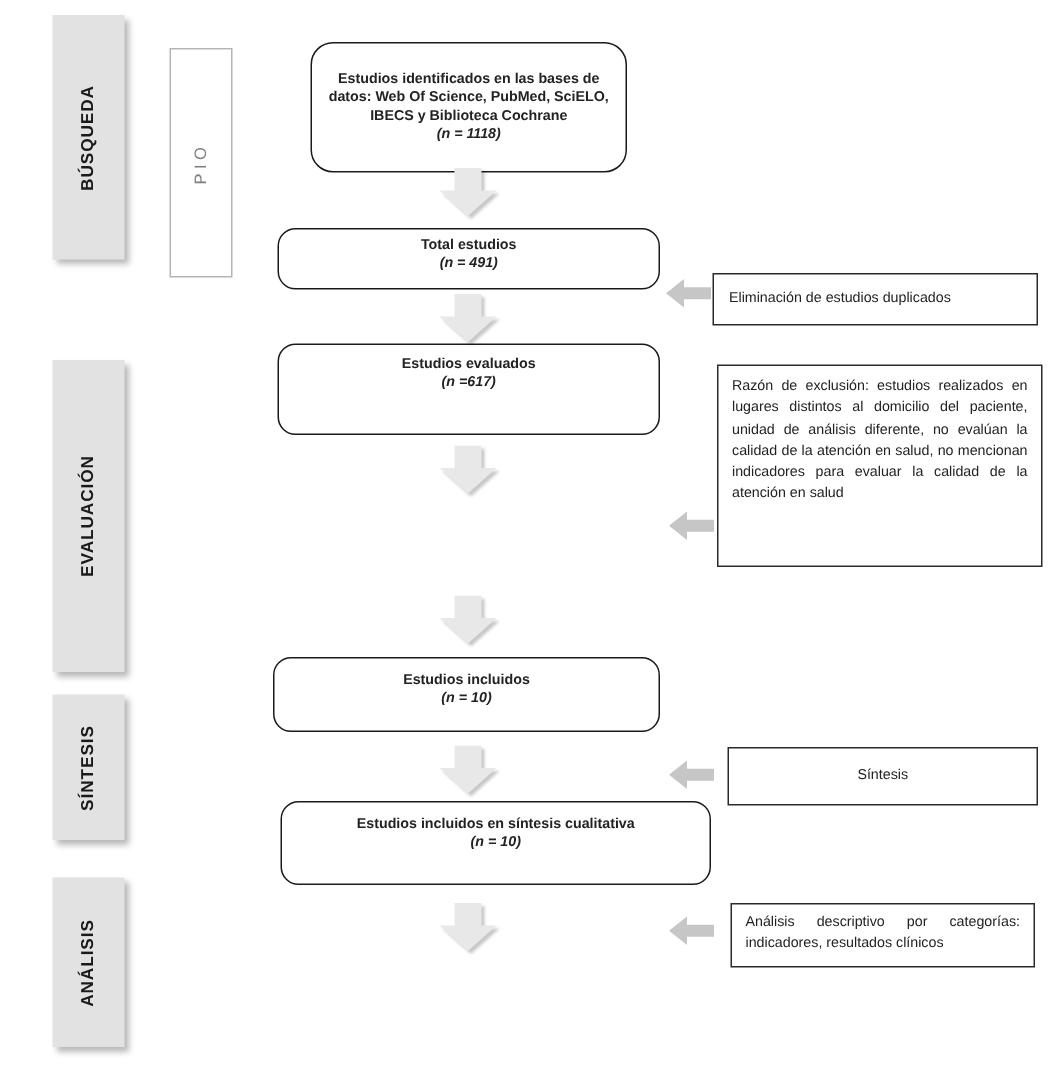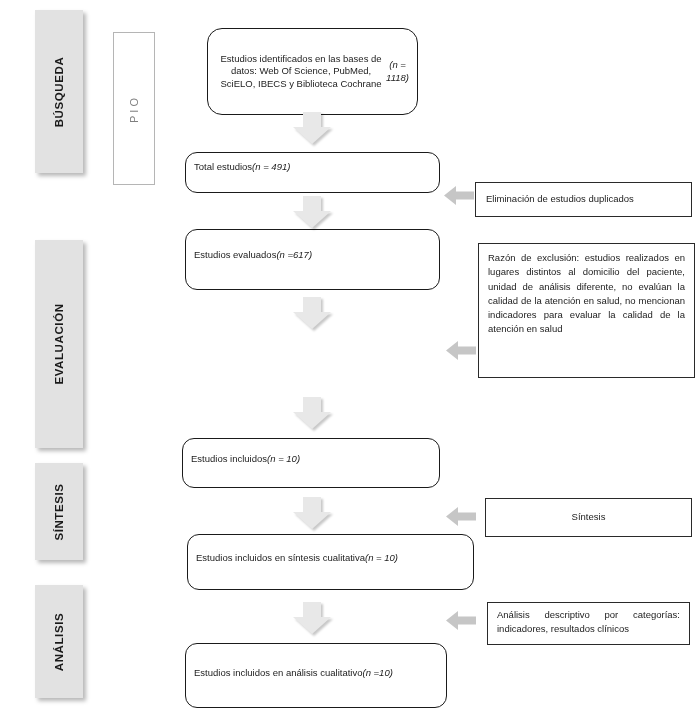--- a/index.html
+++ b/index.html
@@ -29,21 +29,21 @@
   .pio {
     position:absolute; left:113px; top:32px; width:42px; height:153px;
     background:#fff; border:1px solid #b5b5b5;
   }
   .pio .vtext { font-weight:normal; color:#7f7f7f; font-size:11px; letter-spacing:3px; }
 
   
   .fbox {
     position:absolute; border:1.4px solid #1a1a1a; border-radius:12px;
     background:#fff; text-align:center; font-size:9.5px; line-height:1.3;
-    color:#222; padding:16px 8px; display:flex; flex-direction:row; align-items:center;
+    color:#222; padding:16px 8px; display:flex; flex-direction:column; align-items:center;font-weight:bold;
   }
   .fn { font-style:italic; }
   .b1 { left:207px; top:28px;  width:211px; height:87px; border-radius:15px; justify-content:center; }
   .b2 { left:185px; top:152px; width:255px; height:41px; padding-top:5px;border-radius:12px; }
   .b3 { left:185px; top:229px; width:255px; height:61px; padding-top:7px; }
   .b4 { left:185px; top:337px; width:258px; height:45px; padding-top:7px; }
   .b5 { left:182px; top:438px; width:258px; height:50px; padding-top:9px; }
   .b6 { left:187px; top:534px; width:287px; height:56px; padding-top:9px; }
   .b7 { left:185px; top:643px; width:262px; height:65px; padding-top:12px; }
 
@@ -105,24 +105,20 @@
     <div class="fn">(n =617)</div>
   </div>
   <div class="fbox b5">
     <div>Estudios incluidos</div>
     <div class="fn">(n = 10)</div>
   </div>
   <div class="fbox b6">
     <div>Estudios incluidos en síntesis cualitativa</div>
     <div class="fn">(n = 10)</div>
   </div>
-  <div class="fbox b7">
-    <div>Estudios incluidos en análisis cualitativo</div>
-    <div class="fn">(n =10)</div>
-  </div>
 
   <div class="note n2">
     <div>Razón de exclusión: estudios realizados en lugares distintos al domicilio del paciente, unidad de análisis diferente, no evalúan la calidad de la atención en salud, no mencionan indicadores para evaluar la calidad de la atención en salud</div>
   </div>
   <div class="note n1">
     <div>Eliminación de estudios duplicados</div>
   </div>
   <div class="note n3">
     <div>Síntesis</div>
   </div>

